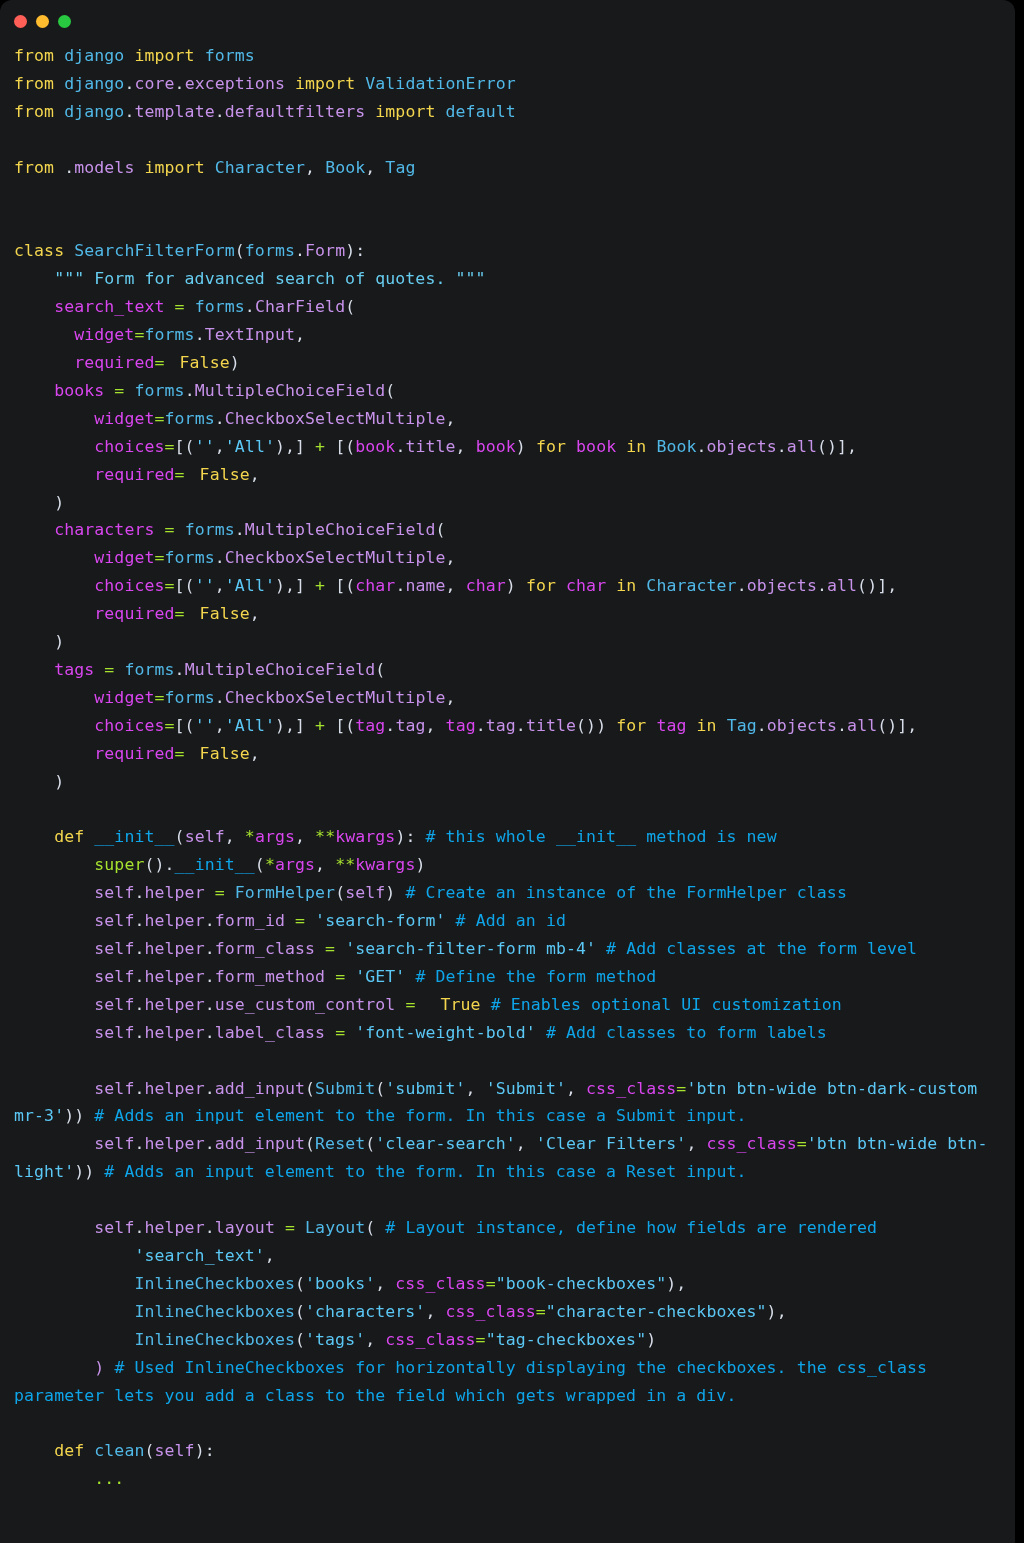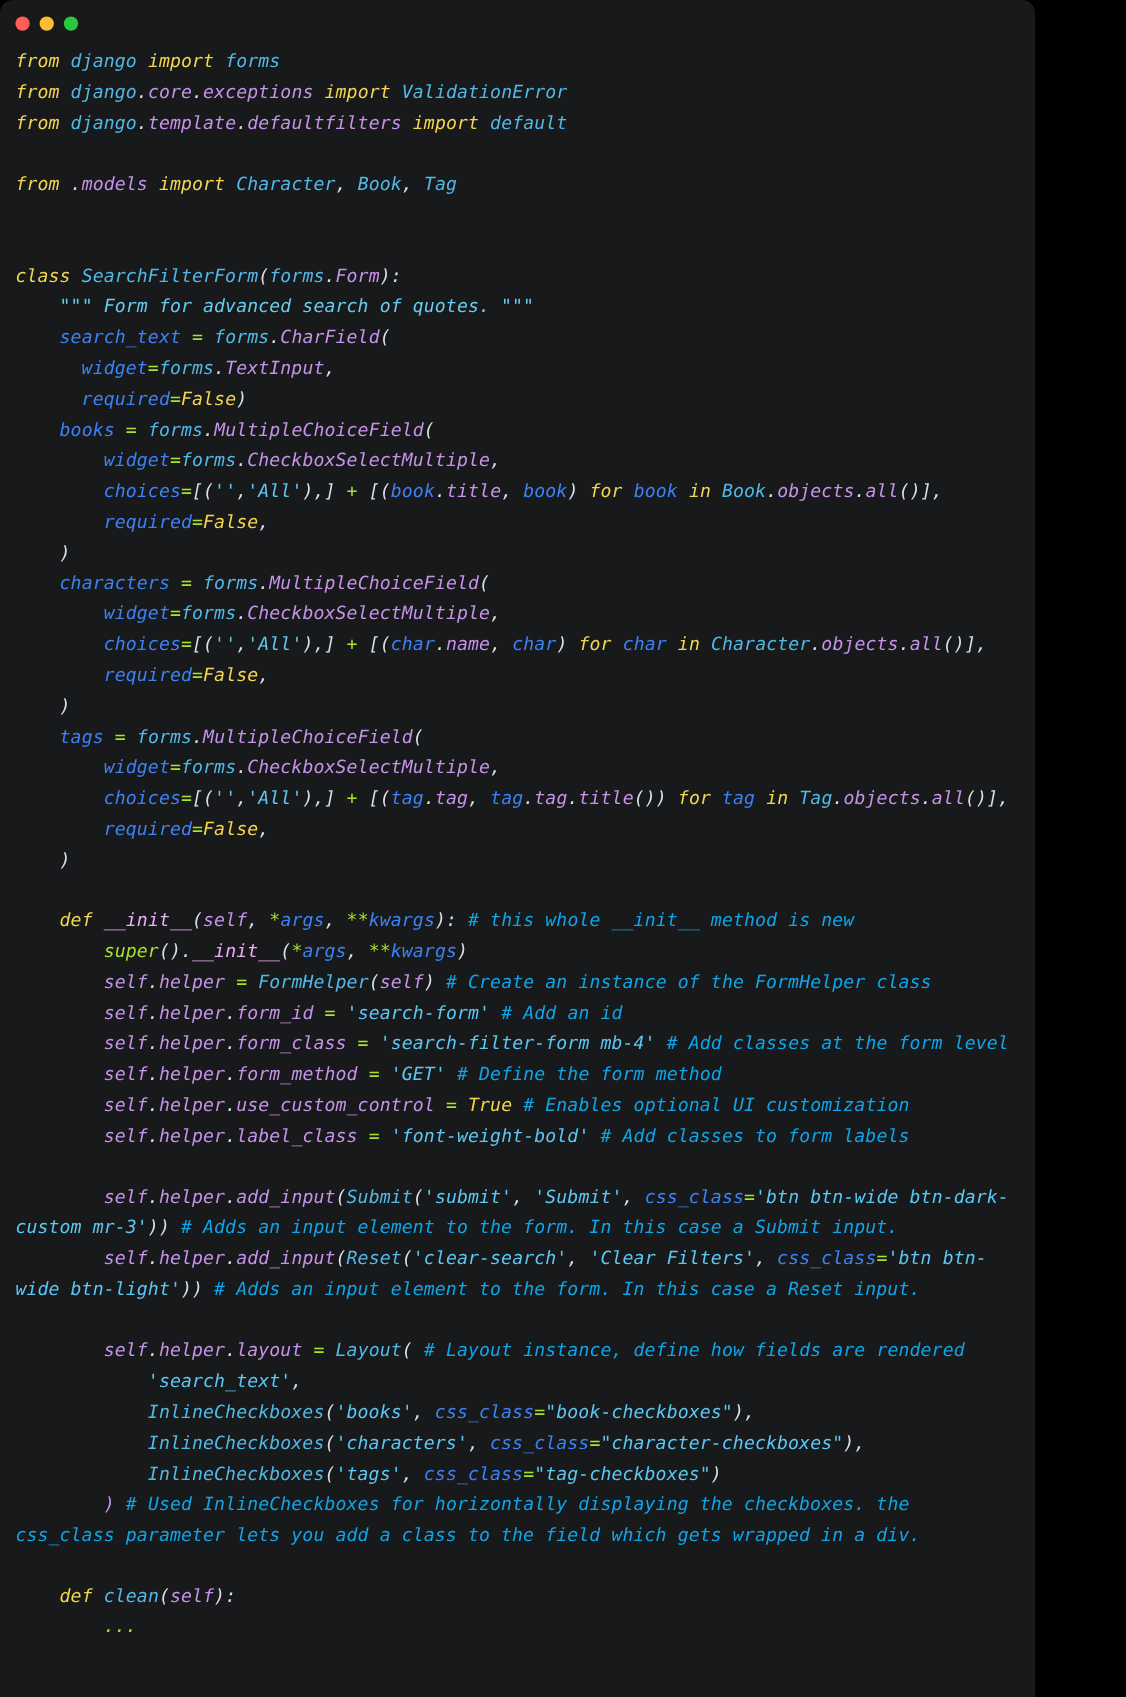--- a/index.html
+++ b/index.html
@@ -12,27 +12,26 @@
     width: 1024px;
     height: 1543px;
     overflow: hidden;
     font-family: "DejaVu Sans Mono", "Liberation Mono", monospace;
   }
 
   .window {
     position: absolute;
     left: 0px;
     top: 0px;
-    width: 941px;
+    width: 1015px;
     height: 1543px;
     background: #18191b;
     border-radius: 12px 12px 0 0;
     box-sizing: border-box;
     overflow: hidden;
-    font-style: italic;
   }
 
   .titlebar {
     height: 42px;
     display: flex;
     align-items: center;
     padding-left: 14px;
     box-sizing: border-box;
   }
   .dot {
@@ -62,27 +61,27 @@
   }
 
   
   .kw   { color: #f3d64e; }  
   .mod  { color: #51b9e8; }  
   .attr { color: #c792ea; text-align: right; }  
   .cls  { color: #51b9e8; margin-top: 12px; }  
   .str  { color: #5bc8f5; }  
   .doc  { color: #67cdf0; }  
   .com  { color: #0ea5e9; }  
-  .num  { color: #f3d64e; }  
+  .num  { color: #f3d64e; margin-left: 15px; }  
   .op   { color: #a6e22e; }  
   .fn   { color: #a6e22e; margin-top: 17px; }  
   .self { color: #c792ea; }  
   .pun  { color: #d8dee9; }  
-  .var  { color: #3b82f6; }  
-  .magic{ color: #f0abfc; }  
+  .var  { color: #d946ef; }  
+  .magic{ color: #0ea5e9; }  
 </style>
 </head>
 <body>
 
 <div class="window">
 
   <div class="titlebar">
     <span class="dot dot-close"></span>
     <span class="dot dot-min"></span>
     <span class="dot dot-max"></span>

